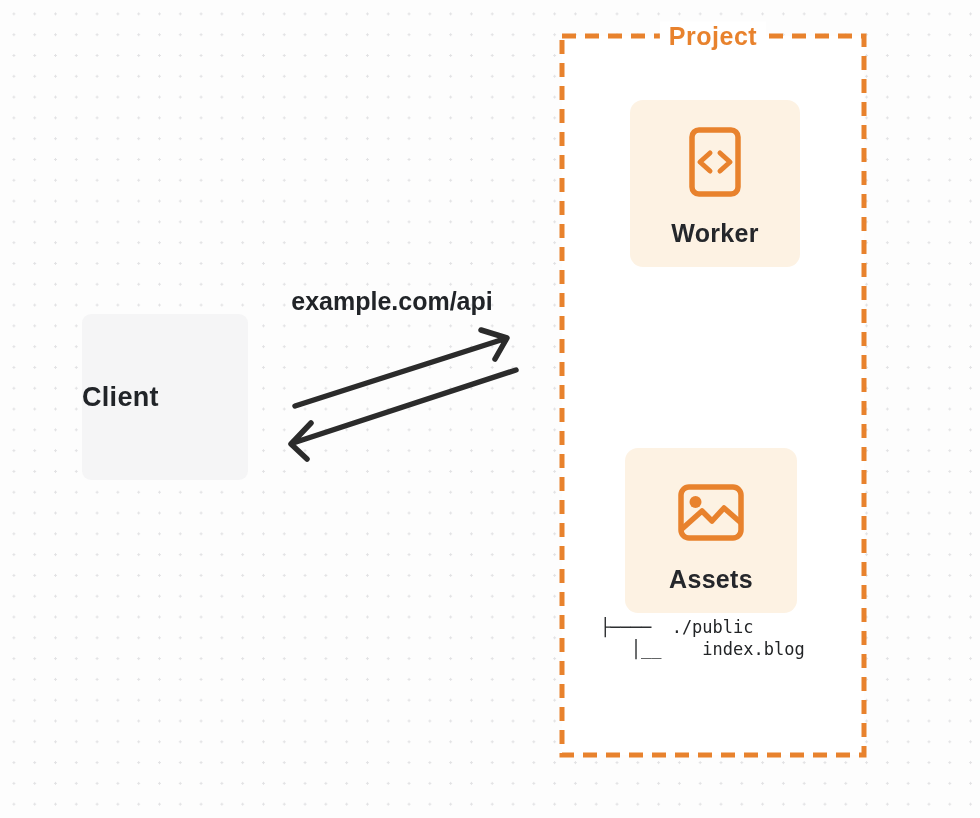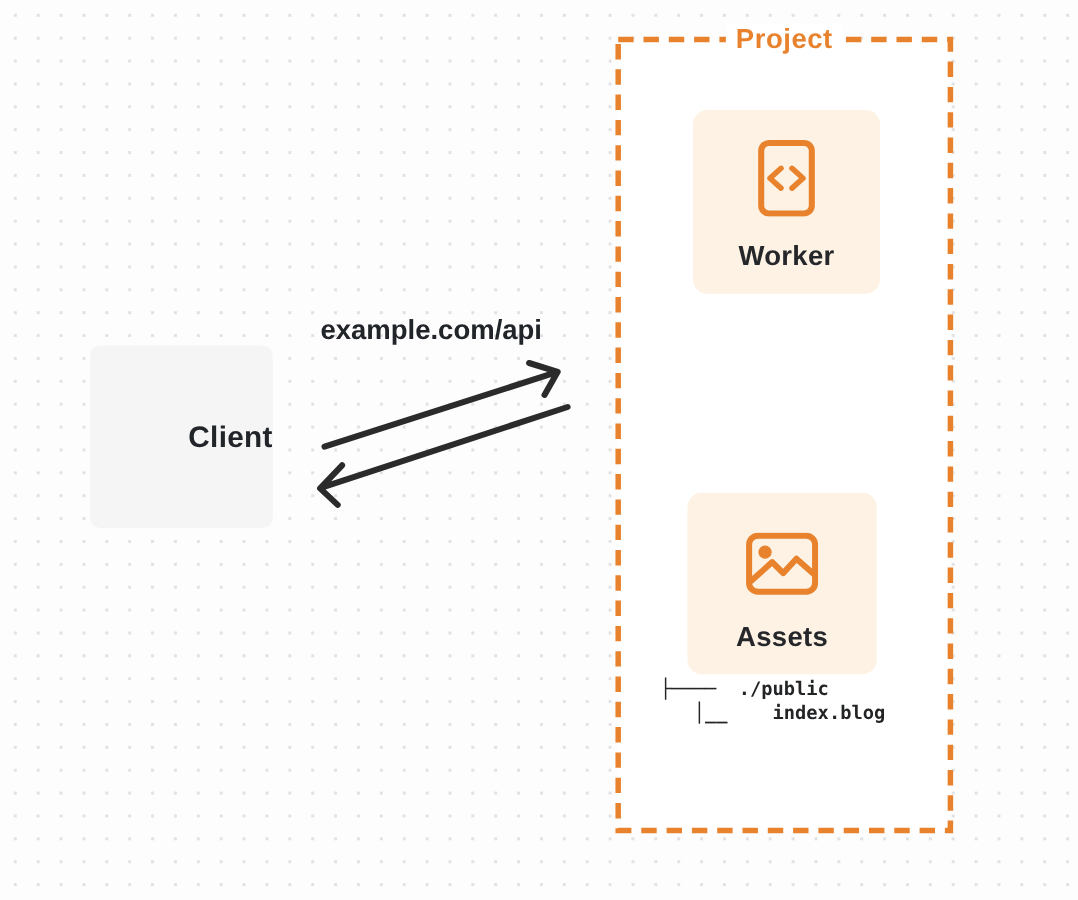--- a/index.html
+++ b/index.html
@@ -67,21 +67,21 @@
   .client-box {
     position: absolute;
     left: 82px;
     top: 314px;
     width: 166px;
     height: 166px;
     background: #F5F5F6;
     border-radius: 9px;
     display: flex;
     align-items: center;
-    justify-content: flex-end;
+    justify-content: flex-start;
     z-index: 2;
   }
   .client-label {
     font-size: 27px;
     font-weight: 700;
     color: #212428;
     letter-spacing: 0.3px;
   }
   .req-label {
     position: absolute;
@@ -94,21 +94,21 @@
     z-index: 3;
     white-space: nowrap;
   }
   .file-tree {
     position: absolute;
     left: 600px;
     top: 617px;
     margin: 0;
     font-family: "DejaVu Sans Mono", monospace;
     font-size: 17px;
-    font-weight: 700;
+    font-weight: 400;
     line-height: 21.5px;
     color: #222426;
     z-index: 3;
     white-space: pre;
   }
   .overlay {
     position: absolute;
     left: 0;
     top: 0;
     width: 980px;

